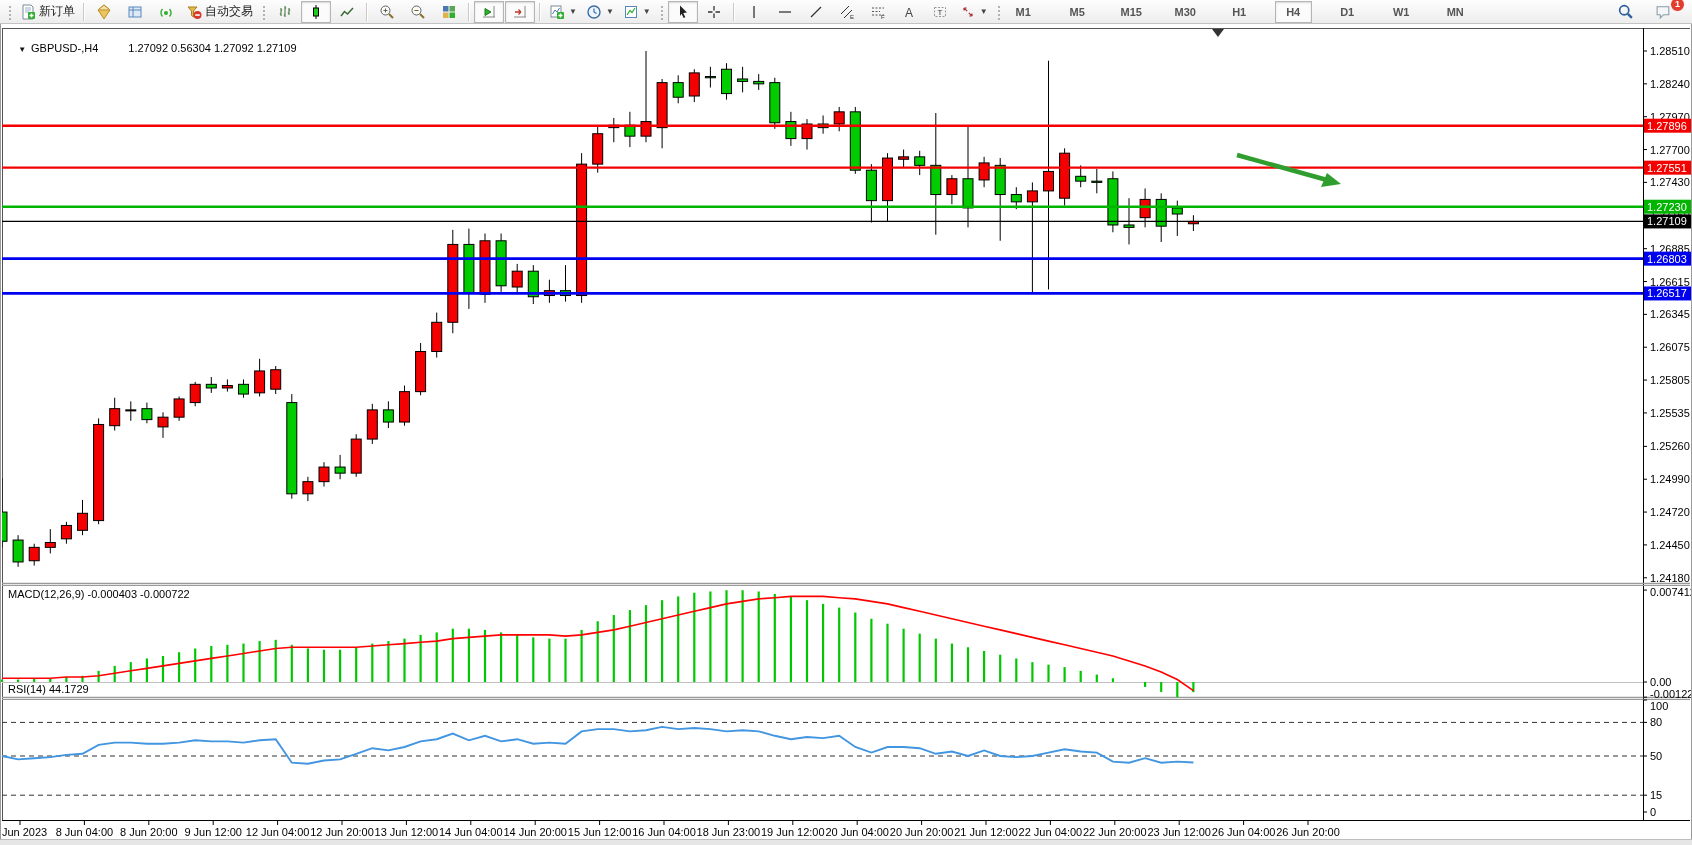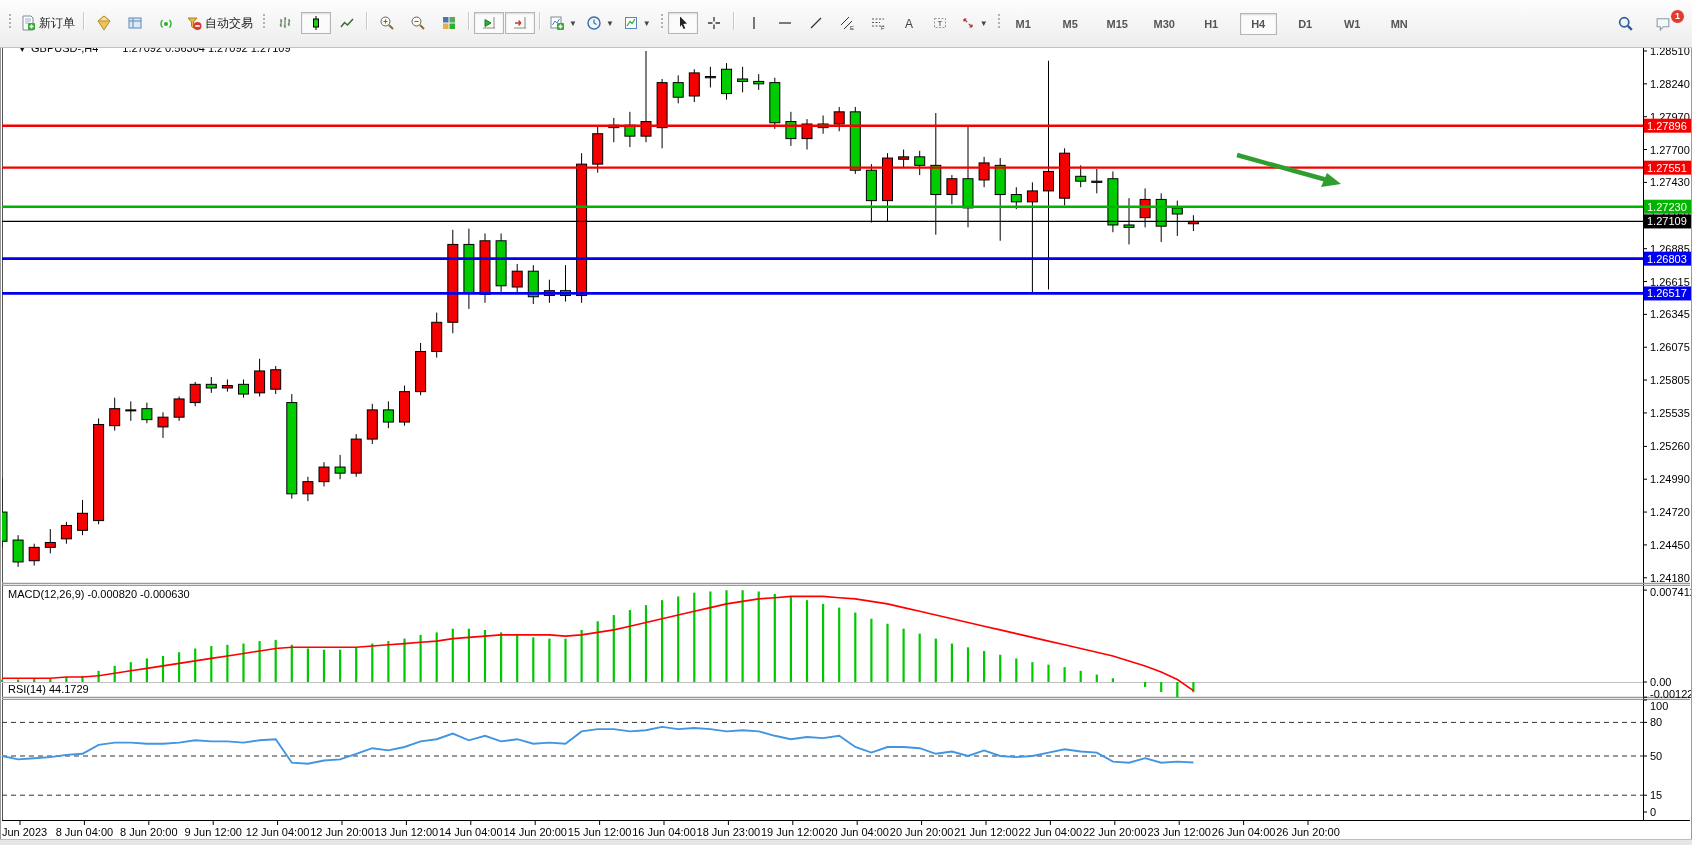--- a/index.html
+++ b/index.html
@@ -1,35 +1,35 @@
 <!DOCTYPE html>
 <html><head>
 <meta charset="utf-8">
 <style>
   html,body{margin:0;padding:0;width:1692px;height:845px;overflow:hidden;
     font-family:"Liberation Sans",sans-serif;background:#fff;position:relative}
   .toolbar{position:absolute;top:0;left:0;right:0;height:23px;z-index:10;
     background:linear-gradient(#fdfdfd,#ededed);border-bottom:1px solid #c3c3c3;
-    display:flex;padding:12px 4px;gap:1px}
+    display:flex;align-items:center;padding:0 4px;gap:1px}
   .grip{width:5px;height:16px;margin:0 3px;flex:0 0 auto;
     background-image:radial-gradient(circle,#b2b2b2 1px,rgba(0,0,0,0) 1.2px);
     background-size:4px 4px;background-position:1px 1px}
   .vsep{width:1px;height:18px;background:#c9c9c9;border-right:1px solid #ffffff;margin:0 3px;flex:0 0 auto}
   .tb-btn{height:20px;min-width:22px;display:flex;align-items:center;justify-content:center;
     gap:3px;padding:0 3px;border:1px solid rgba(0,0,0,0);font-size:12px;color:#222;flex:0 0 auto;cursor:default}
   .tb-btn.pressed{background:#fbfbfb;border-color:#b5b5b5;box-shadow:inset 0 1px 2px rgba(0,0,0,.14)}
   .tb-btn.tf{font-size:11px;color:#333;min-width:27px;padding:0 4px;font-weight:bold;color:#555}
   .caret{font-size:8px;color:#444;margin-left:1px}
   .toolbar-right{margin-left:auto;display:flex;align-items:center;gap:8px;padding-right:10px}
   .bubble-wrap{position:relative}
   .badge{position:absolute;top:-5px;right:-8px;background:#e23c2e;color:#fff;border-radius:8px;
     font-size:9px;padding:0 4px;line-height:13px;font-weight:bold;border:1px solid #fff}
   .overlay-label{position:absolute;font-size:11px;color:#000;z-index:5;white-space:pre}
   #chart-title{left:12px;top:30px}
-  #chart-title .sym{margin-right:24px}
+  #chart-title .sym{margin-right:30px}
   #chart-title .tri{font-size:8px;color:#111;margin-right:5px}
   #macd-label{left:8px;top:588px}
   #rsi-label{left:8px;top:683px}
   #main-svg{position:absolute;left:0;top:0;z-index:1}
   #main-svg text{font-family:"Liberation Sans",sans-serif;font-size:11px;fill:#000}
   .bottom-band{position:absolute;left:0;right:0;bottom:0;height:5px;background:#e6e6e6;
     border-top:1px solid #bdbdbd;z-index:4}
   .frame{position:absolute;left:0;top:24px;right:0;bottom:0;z-index:3;pointer-events:none;
     border-left:1px solid #9a9a9a;border-right:1px solid #9a9a9a;border-bottom:1px solid #9a9a9a}
   .ticon{display:block}
@@ -213,21 +213,21 @@
       </svg>
   </div>
   <div class="tb-btn">
     <svg class="ticon" width="16" height="16" viewBox="0 0 16 16">
         <path d="M4 4l3.2 3.2M4 4v2.6M4 4h2.6M12 12L8.8 8.8M12 12V9.4M12 12H9.4" stroke="#a33" fill="none" stroke-width="1.2"></path>
       </svg>
     <span class="caret">▼</span>
   </div>
 
   <div class="grip"></div>
-  <div id="tf-group" style="display:flex;align-items:center;gap:10px">
+  <div id="tf-group" style="display:flex;align-items:center;gap:17px">
       <div class="tb-btn tf">M1</div>
       <div class="tb-btn tf">M5</div>
       <div class="tb-btn tf">M15</div>
       <div class="tb-btn tf">M30</div>
       <div class="tb-btn tf">H1</div>
       <div class="tb-btn tf pressed">H4</div>
       <div class="tb-btn tf">D1</div>
       <div class="tb-btn tf">W1</div>
       <div class="tb-btn tf">MN</div>
     </div>
@@ -244,21 +244,21 @@
           <path d="M2 3.5h11v7.5H8l-3 3v-3H2z" fill="#f4f6f8" stroke="#8a9aa8"></path>
         </svg>
       <span class="badge">1</span>
     </div>
   </div>
 </div>
 
 <div class="overlay-label" id="chart-title">
   <span class="tri">▼</span><span class="sym">GBPUSD-,H4</span><span>1.27092 0.56304 1.27092 1.27109</span>
 </div>
-<div class="overlay-label" id="macd-label">MACD(12,26,9) -0.000820 -0.000630</div>
+<div class="overlay-label" id="macd-label">MACD(12,26,9) -0.000403 -0.000722</div>
 <div class="overlay-label" id="rsi-label">RSI(14) 44.1729</div>
 
 <svg id="main-svg" width="1692" height="845">
     <g>
       <line x1="2" y1="28.5" x2="1690" y2="28.5" stroke="#555" stroke-width="1"></line>
       <line x1="2.5" y1="28" x2="2.5" y2="820" stroke="#555" stroke-width="1"></line>
       <line x1="1643.5" y1="28" x2="1643.5" y2="820" stroke="#000" stroke-width="1"></line>
       <line x1="2" y1="583.5" x2="1690" y2="583.5" stroke="#9a9a9a" stroke-width="1.4"></line>
       <line x1="2" y1="585.5" x2="1690" y2="585.5" stroke="#9a9a9a" stroke-width="1"></line>
       <line x1="2" y1="697.5" x2="1690" y2="697.5" stroke="#9a9a9a" stroke-width="1.4"></line>

